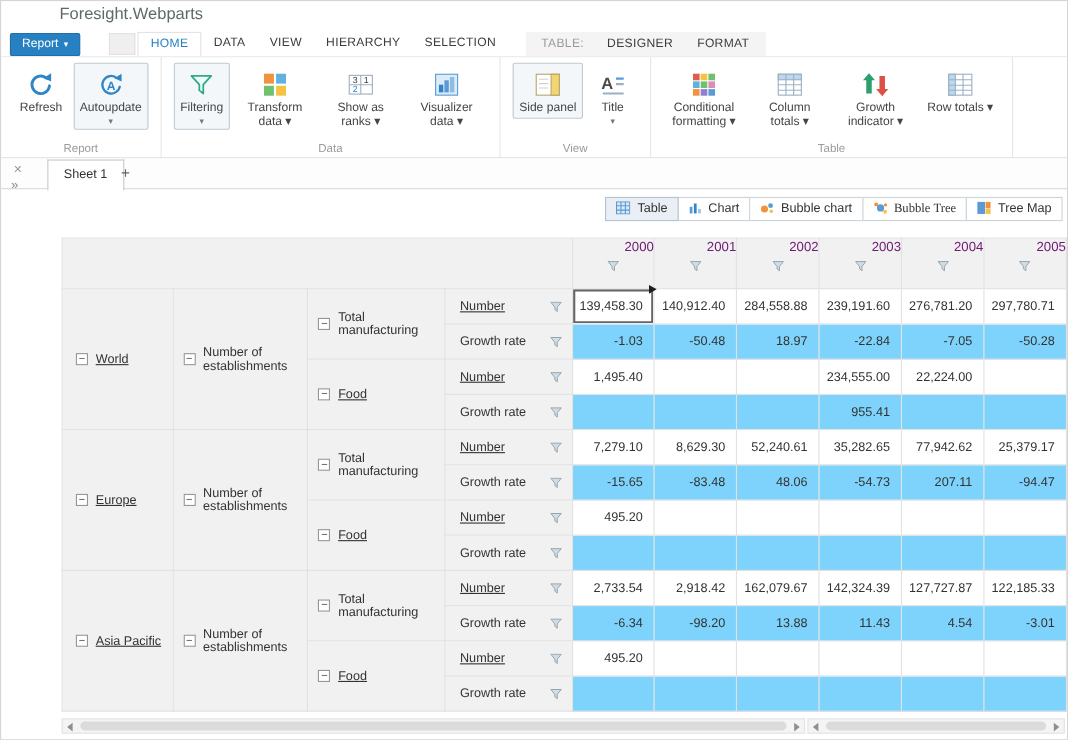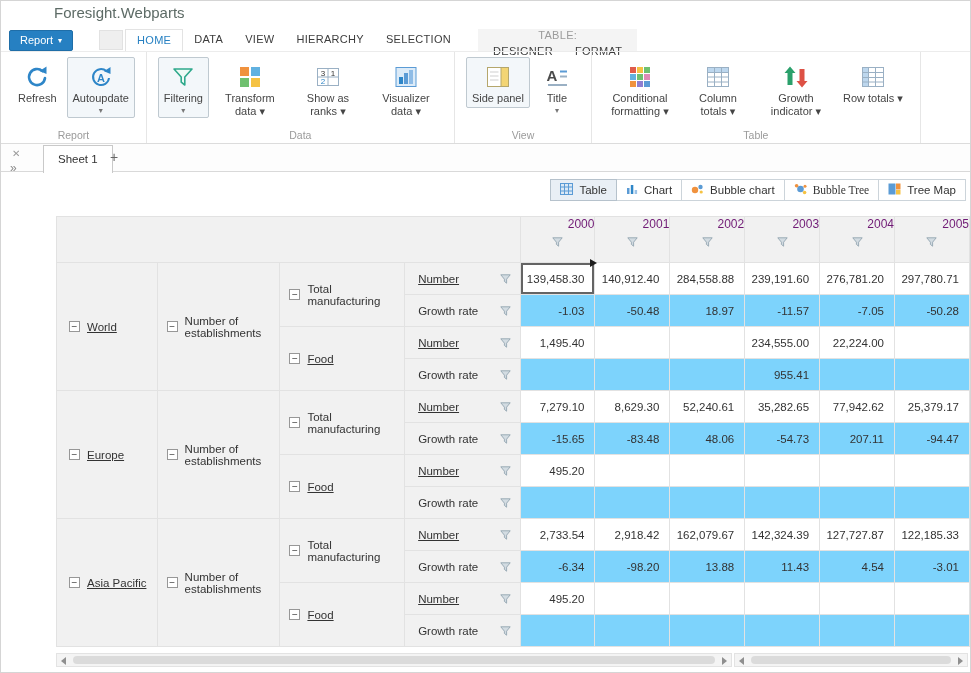--- a/index.html
+++ b/index.html
@@ -20,21 +20,21 @@
     margin-left:8px; height:21px; min-width:64px; padding:0 10px;
     background:#2680c2; color:#fff; border:1px solid #1f6ea8; border-radius:2px;
     font-size:11px; display:flex; align-items:center; justify-content:center; gap:5px;
     font-family:inherit; cursor:pointer;
   }
   .report-btn .caret { font-size:8px; }
   .tab-stub { width:24px; height:20px; background:#efefef; border:1px solid #e2e2e2; margin-left:26px; }
   .main-tabs { display:flex; height:22px; margin-left:2px;text-align:right; }
   .tab { padding:0 11px; line-height:21px; font-size:11px; color:#3c3c3c; letter-spacing:.3px; cursor:pointer; }
   .tab.active { color:#2680c2; background:#fff; border:1px solid #e3e3e3; border-bottom:none; }
-  .context { display:flex; align-items:center; height:22px; background:#f4f4f4; margin-left:16px; padding:0 4px;flex-direction:column; }
+  .context { display:flex; align-items:center; height:22px; background:#f4f4f4; margin-left:16px; padding:0 4px; }
   .context-label { font-size:11px; color:#9b9b9b; padding:0 10px; letter-spacing:.3px; }
 
   
   .ribbon {
     position:absolute; top:50px; left:0; right:0; height:93px;
     border-top:1px solid #ececec; border-bottom:1px solid #dcdcdc; display:flex;
   }
   .rb-group { position:relative; display:flex; align-items:flex-start; padding:5px 9px 17px; border-right:1px solid #e6e6e6; }
   .rb-group-label { position:absolute; bottom:2px; left:0; right:0; text-align:center; font-size:10.5px; color:#9b9b9b; }
   .rb-btn {
@@ -439,21 +439,21 @@
               <div class="metric-flex">
                 <span class="plain">Growth rate</span>
                 <span class="funnel"><svg width="11" height="10" viewBox="0 0 11 10">
                     <path d="M0.8 0.8h9.4L6.6 5.2v4L4.4 7.4V5.2z" fill="#d3dce2" stroke="#93a5b1" stroke-width="0.9" stroke-linejoin="round"></path>
                   </svg></span>
               </div>
             </td>
             <td class="num">-1.03</td>
             <td class="num">-50.48</td>
             <td class="num">18.97</td>
-            <td class="num">-11.57</td>
+            <td class="num">-22.84</td>
             <td class="num">-7.05</td>
             <td class="num">-50.28</td>
           </tr>
           <tr class="num-row">
             <td class="rh industry-cell" rowspan="2">
               <div class="cellflex">
                 <span class="expbox">−</span>
                 <span class="lnk">Food</span>
               </div>
             </td>

